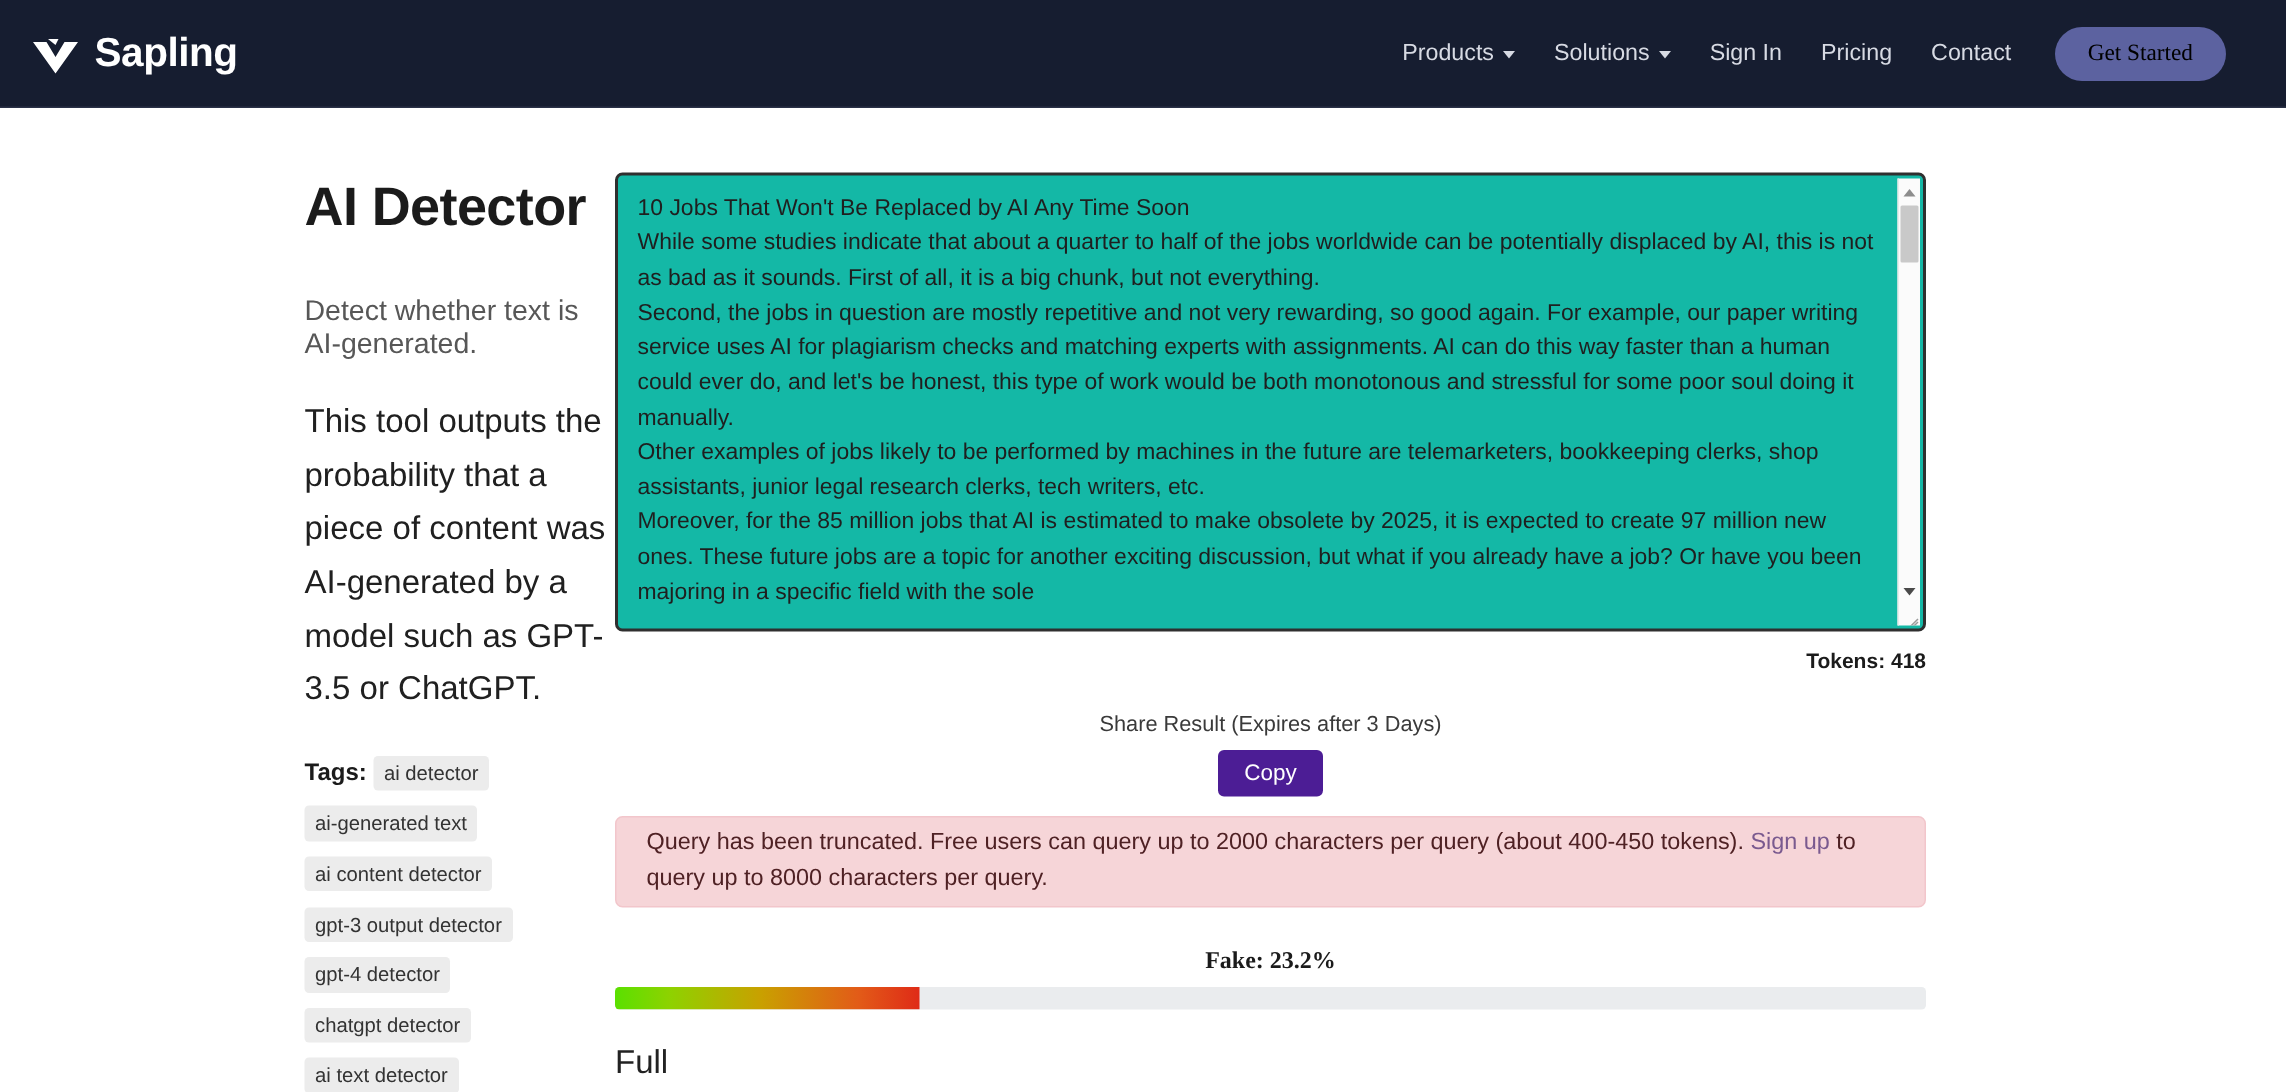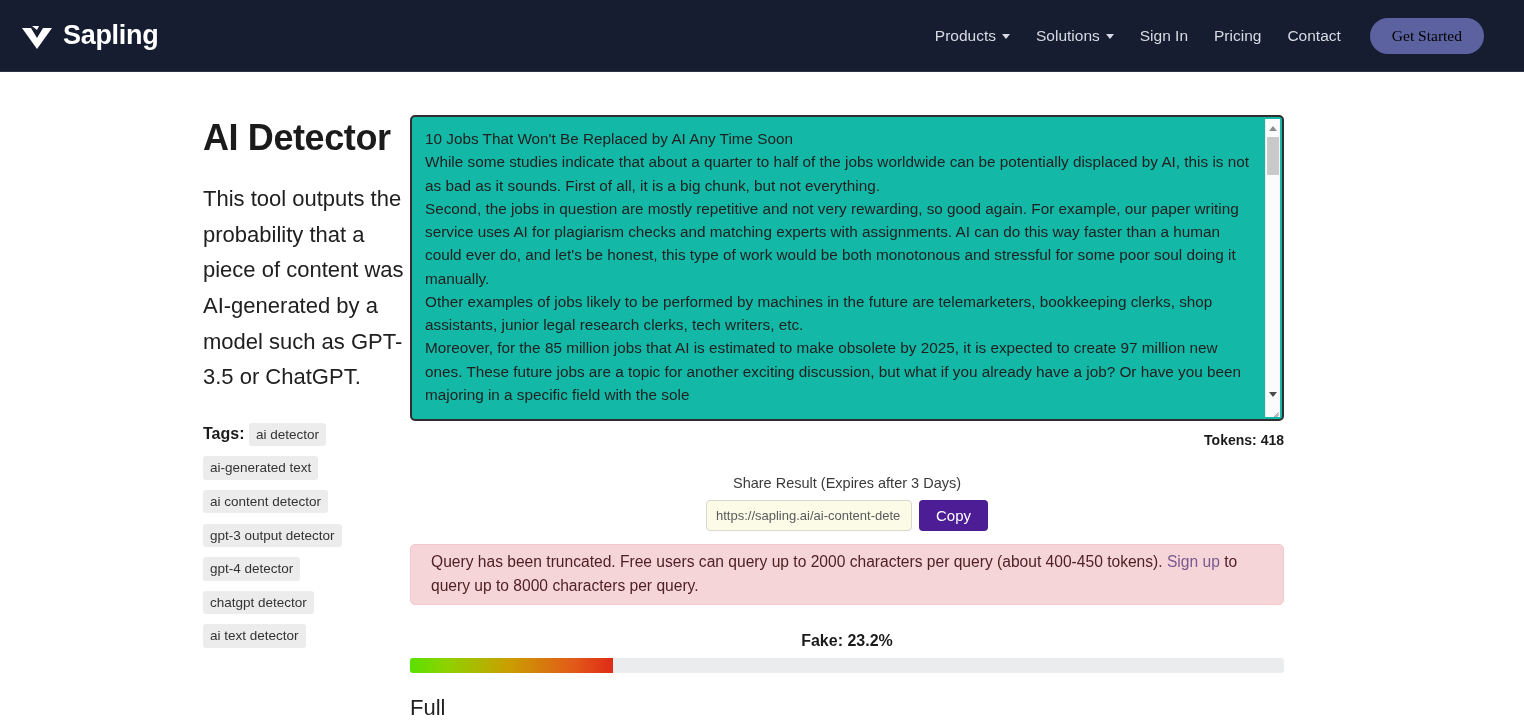--- a/index.html
+++ b/index.html
@@ -249,20 +249,21 @@
     text-decoration: none;
     cursor: pointer;
   }
 
   .score-label {
     margin-top: 27px;
     text-align: center;
     font-size: 16px;
     font-weight: bold;
     color: #1b1b1b;
+    font-family: Liberation Serif, serif;
   }
   .bar-track {
     margin-top: 8px;
     height: 15px;
     background: #eaecee;
     border-radius: 3px;
     overflow: hidden;
   }
   .bar-fill {
     height: 100%;
@@ -299,20 +300,21 @@
     <div class="nav-item">Pricing</div>
     <div class="nav-item">Contact</div>
     <div class="btn-getstarted">Get Started</div>
   </div>
 </div>
 
 <div class="page">
 
   <div class="left-col">
     <h1 class="title">AI Detector</h1>
+    <div class="subtitle">Detect whether text is AI-generated.</div>
     <div class="desc">This tool outputs the probability that a piece of content was AI-generated by a model such as GPT-3.5 or ChatGPT.</div>
 
     <div class="tags-wrap">
       <span class="tags-label"><span>Tags</span><span>:</span></span>
       <span class="tag">ai detector</span><span class="tag">ai-generated text</span><span class="tag">ai content detector</span><span class="tag">gpt-3 output detector</span><span class="tag">gpt-4 detector</span><span class="tag">chatgpt detector</span><span class="tag">ai text detector</span>
     </div>
 
   </div>
 
   <div class="right-col">
@@ -336,21 +338,20 @@
         <span class="g1"></span>
           <span class="g2"></span>
       </div>
     </div>
 
     <div class="tokens">Tokens: 418</div>
 
     <div class="share-block">
       <div class="share-label">Share Result (Expires after 3 Days)</div>
       <div class="share-row">
-        <input class="share-input" readonly="" value="https://sapling.ai/ai-content-dete" style="">
         <button class="btn-copy">Copy</button>
       </div>
     </div>
 
     <div class="alert">
       <span>Query has been truncated. Free users can query up to 2000 characters per query (about 400-450 tokens). </span><a>Sign up</a><span> to query up to 8000 characters per query.</span>
     </div>
 
     <div class="score-label">Fake: 23.2%</div>
     <div class="bar-track">

